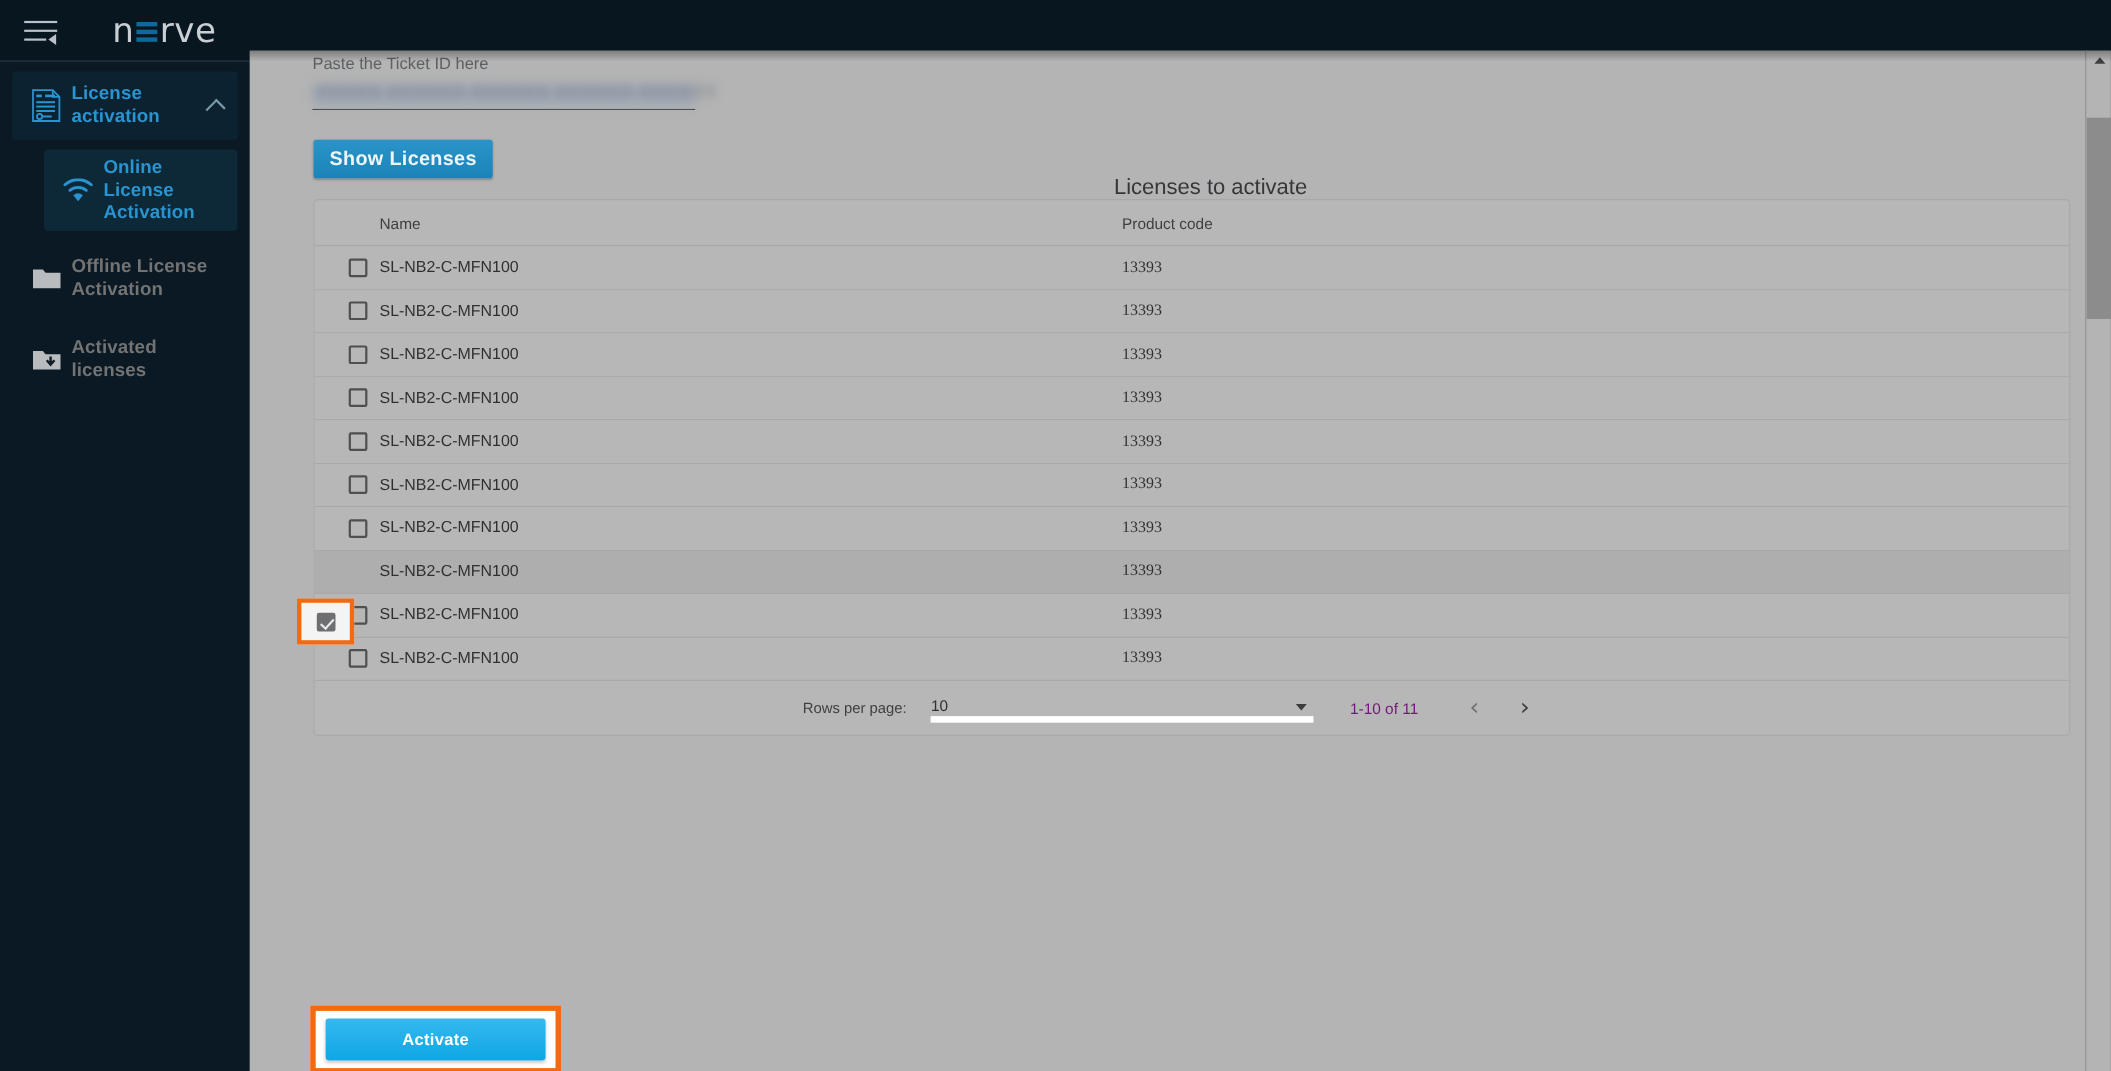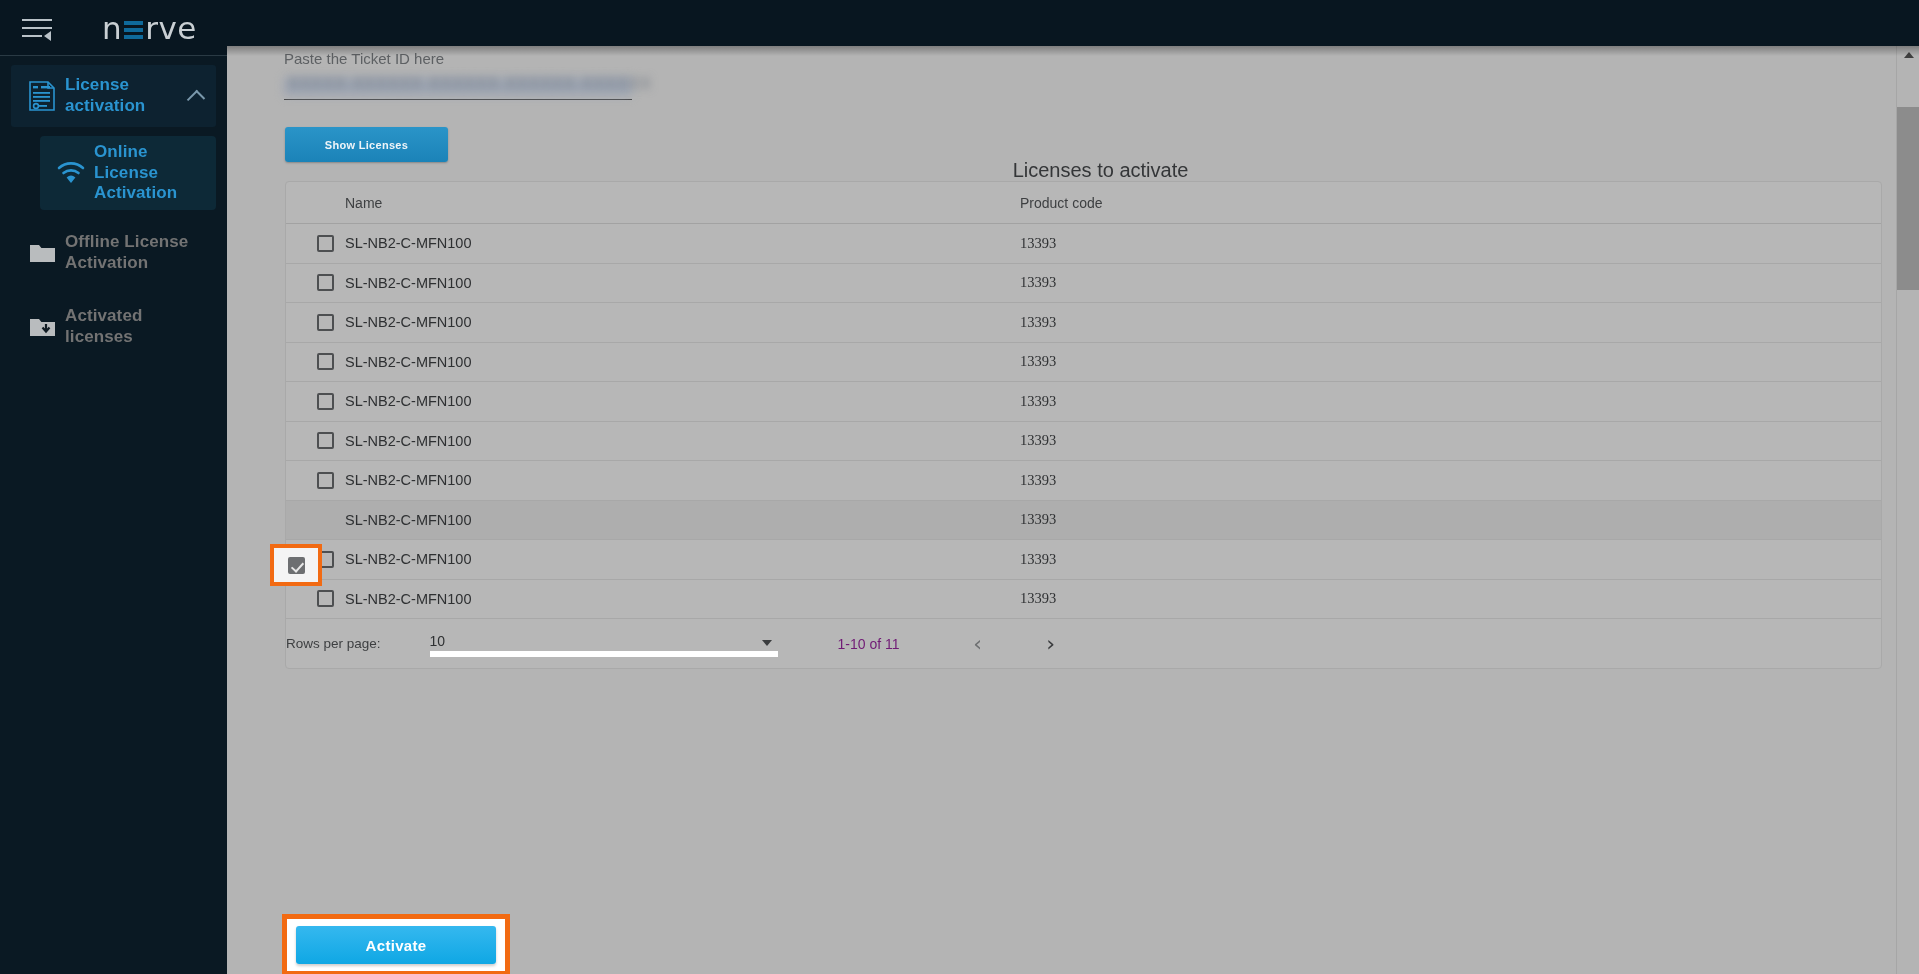--- a/index.html
+++ b/index.html
@@ -133,21 +133,21 @@
     font-size: 16px; color: #6e7682;
     filter: blur(4.2px);
     white-space: nowrap; letter-spacing: 1px;
   }
 
   .btn-show {
     position: absolute; left: 19px; top: 81px;
     width: 163px; height: 35px;
     background: linear-gradient(#2a94c8, #1b83b8);
     border: none; border-radius: 3px;
-    color: #eef4f8; font-size: 11px; font-weight: 700;
+    color: #eef4f8; font-size: 18px; font-weight: 700;
     letter-spacing: .3px;
     box-shadow: 0 1px 2px rgba(0,0,0,.25);
     cursor: pointer;
     font-family: "Liberation Sans", sans-serif;
   }
 
   .table-title {
     position: absolute; top: 113px; left: 0; width: 1669px;
     text-align: center; font-size: 20px; color: #343638;
   }
@@ -210,22 +210,21 @@
     z-index: 6;
     display: flex; align-items: center; justify-content: center;
   }
   .td-name { width: 675px; font-size: 14.5px; color: #2e3032; }
   .td-code { width: 500px; font-size: 14.5px; color: #2e3032; font-family: Liberation Serif, serif; }
 
   .pager {
     display: flex; align-items: center;
     height: 49px; padding-right: 28px;
     font-size: 13.5px; color: #3d3f41;
-    justify-content: flex-start;
-    gap: 27px;
+    justify-content: center;
   }
   .pager .rpp-label { margin-right: 22px; }
   .rpp-select {
     width: 348px; height: 26px;
     border-bottom: 6px solid #ffffff;
     display: flex; align-items: center;
     position: relative; cursor: pointer;
   }
   .rpp-select .val { font-size: 14px; color: #2e3032; }
   .rpp-select .caret {

